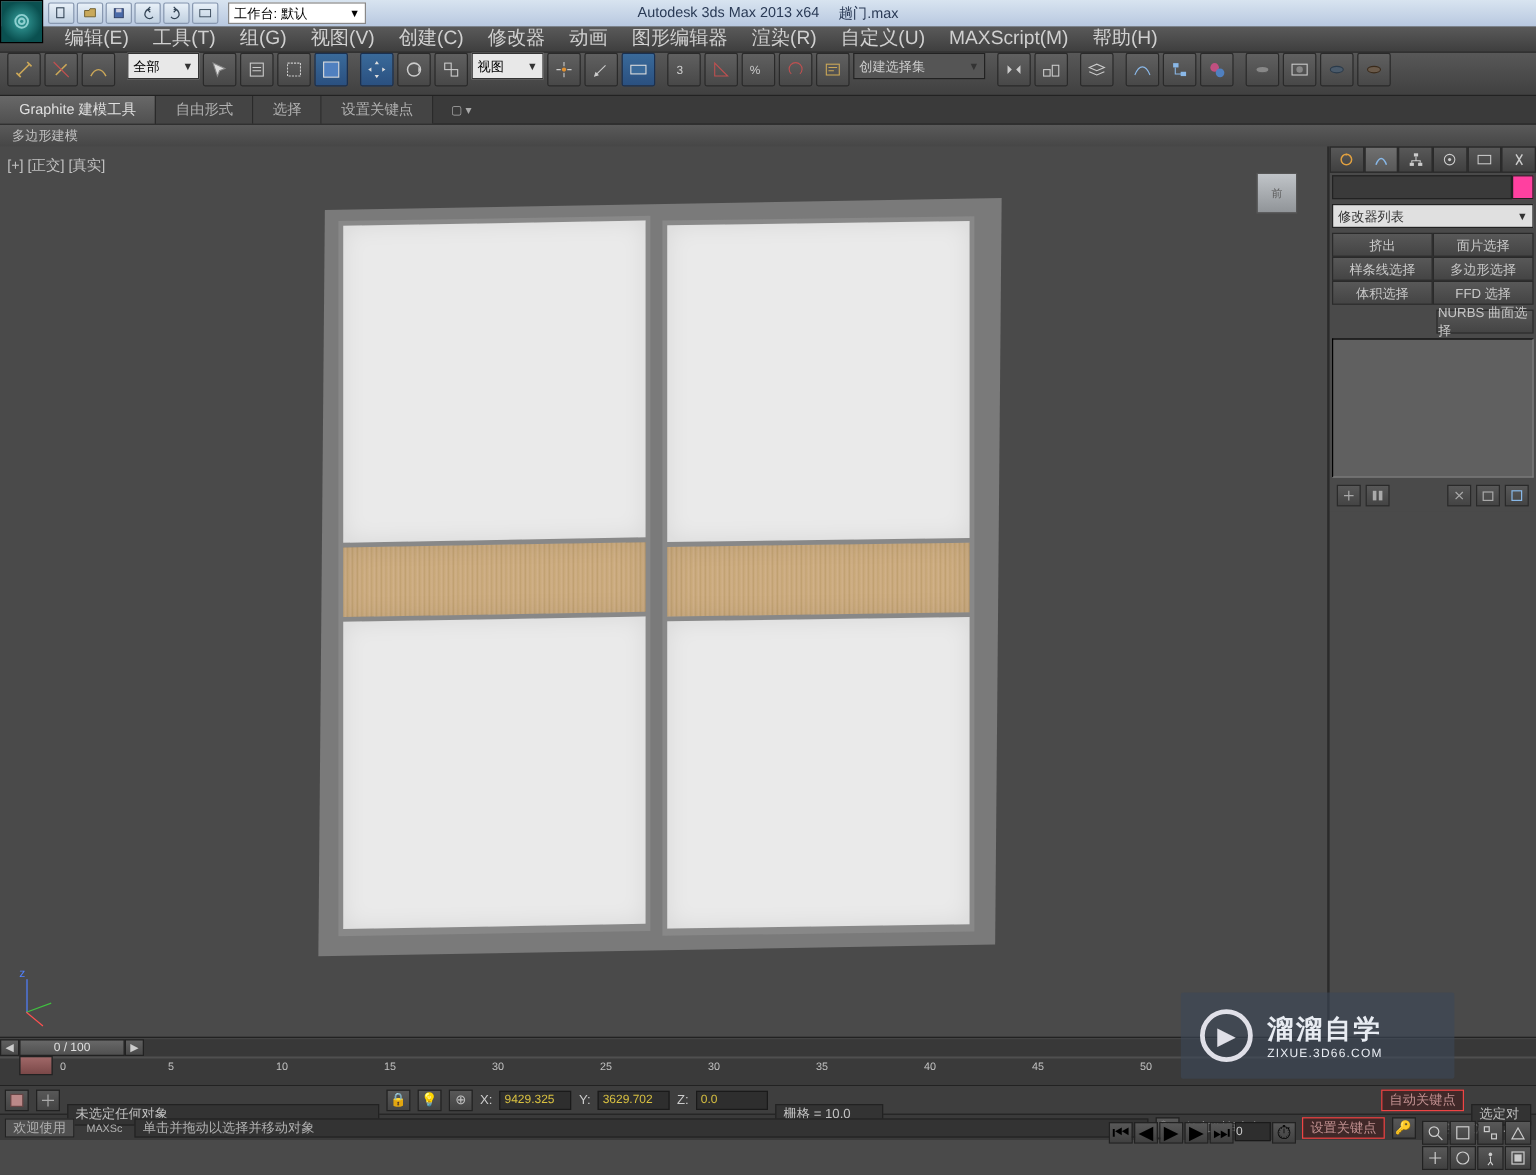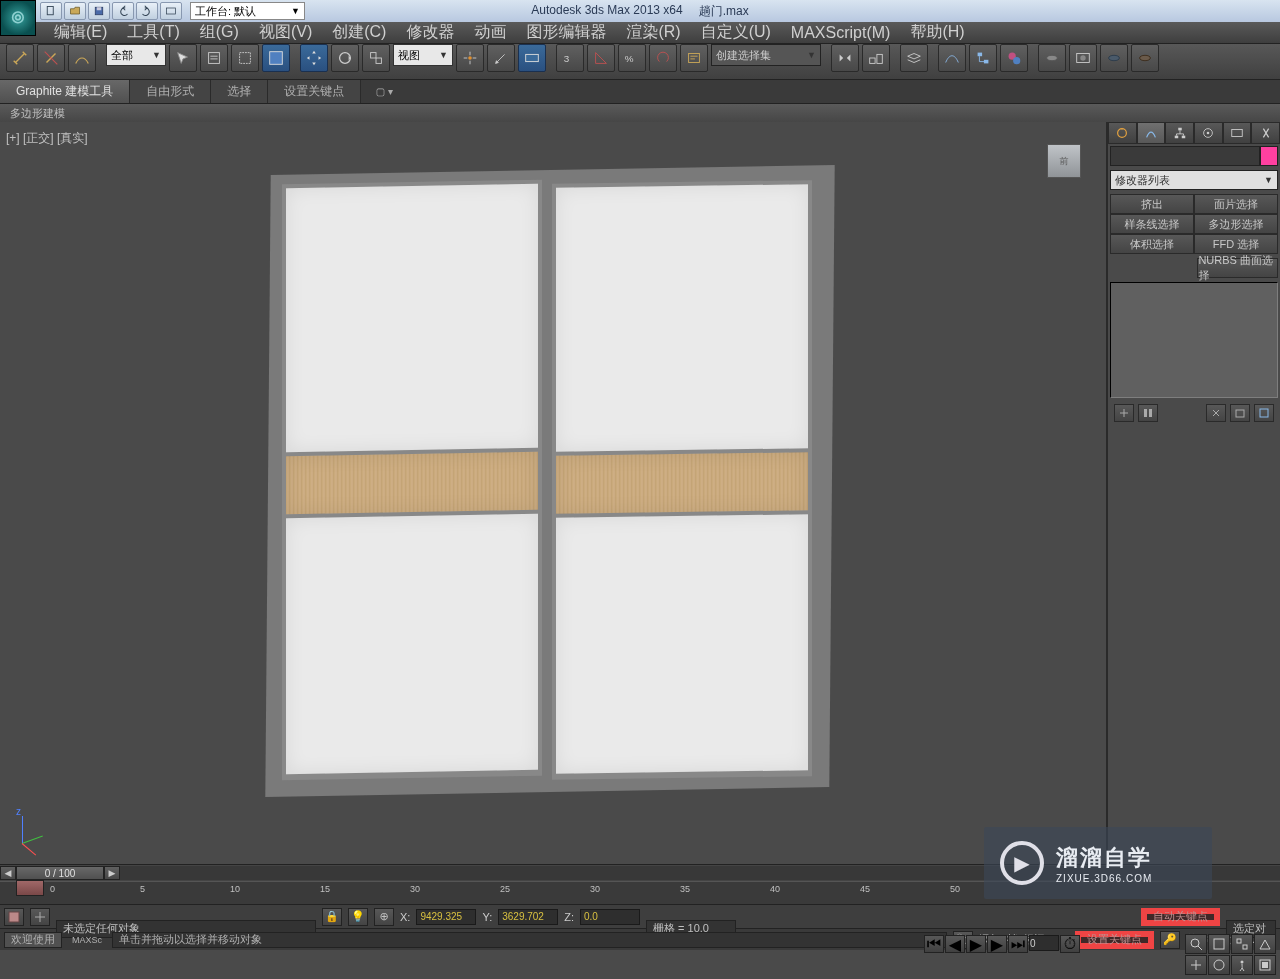--- a/index.html
+++ b/index.html
@@ -107,21 +107,21 @@
 .ruler { height: 22px; background: #3a3a3a; position: relative; border-top: 1px solid #555;}
 .ruler .handle { position: absolute; left: 16px; top: -2px; width: 28px; height: 16px; background: linear-gradient(#a06868,#7a4848); border: 1px solid #222;}
 .tick { position: absolute; top: 2px; font-size: 9px; color: #c0c0c0; }
 
 
 .statusbar { height: 24px; background: #3e3e3e; display: flex; align-items: center; gap: 6px; padding: 0 4px; border-top: 1px solid #222; font-size: 11px; color: #c0c0c0; }
 .stat-txt { background: #333; border: 1px solid #222; padding: 0 6px; height: 18px; display: flex; align-items: center; margin-top: 24px; }
 .coord-lbl { color: #ccc; font-size: 11px; }
 .coord-inp { width: 60px; height: 16px; background: #2e2e2e; border: 1px solid #1a1a1a; color: #d8c040; font-size: 10px; padding: 0 3px; }
 .stat-btn { width: 20px; height: 18px; background: linear-gradient(#585858,#444); border: 1px solid #222; display:flex;align-items:center;justify-content:center; }
-.keymode { height: 18px; padding: 0 6px; background: #402828; border: 6px solid #ef4444; color: #c09090; font-size: 11px; display:flex; align-items:center;}
+.keymode { height: 18px; padding: 0 6px; background: #402828; border: 1px solid #ef4444; color: #c09090; font-size: 11px; display:flex; align-items:center;}
 .bottombar { height: 22px; background: #3a3a3a; display: flex; align-items: center; padding: 0 4px; gap: 6px; border-top: 1px solid #222; font-size: 11px; color: #b0b0b0; }
 .welcome { background: #505050; padding: 0 6px; height: 16px; display: flex; align-items: center; border: 1px solid #222;}
 .maxcs { padding: 0 4px; font-size: 9px; }
 .prompt { flex: 1; background: #333; border: 1px solid #222; height: 16px; padding: 0 6px; display: flex; align-items: center; }
 .navcluster { position: absolute; right: 4px; bottom: 4px; display: grid; grid-template-columns: repeat(4, 22px); grid-template-rows: repeat(2, 20px); gap: 1px; }
 .navbtn { background: linear-gradient(#585858,#404040); border: 1px solid #222; display:flex; align-items:center; justify-content:center;}
 .playcluster { position: absolute; right: 200px; bottom: 26px; display: flex; gap: 1px;}
 .playbtn { width: 20px; height: 18px; background: linear-gradient(#585858,#404040); border: 1px solid #222; display:flex;align-items:center;justify-content:center;}
 .frame-inp { width: 30px; height: 16px; background: #2e2e2e; border: 1px solid #1a1a1a; color: #ccc; font-size: 10px;}
 </style>

